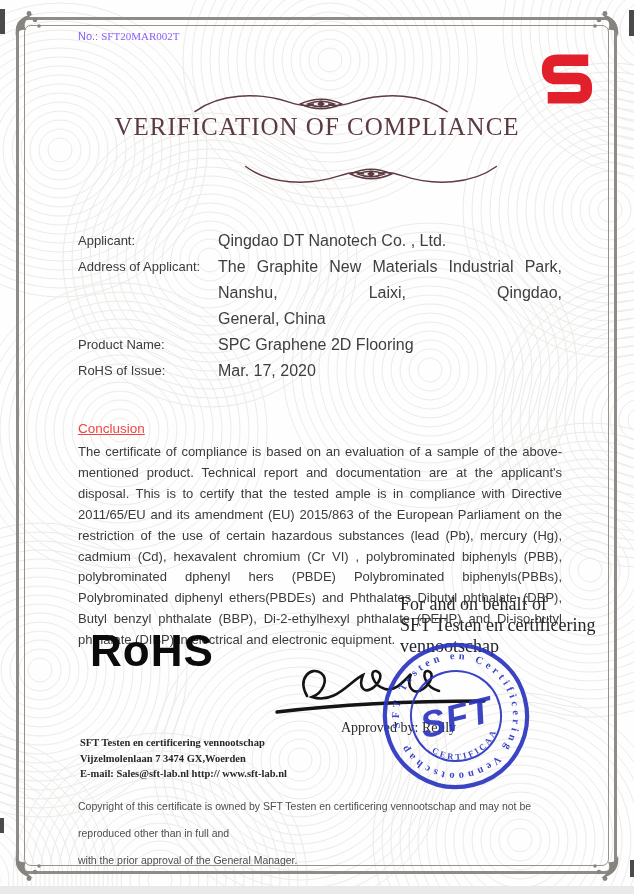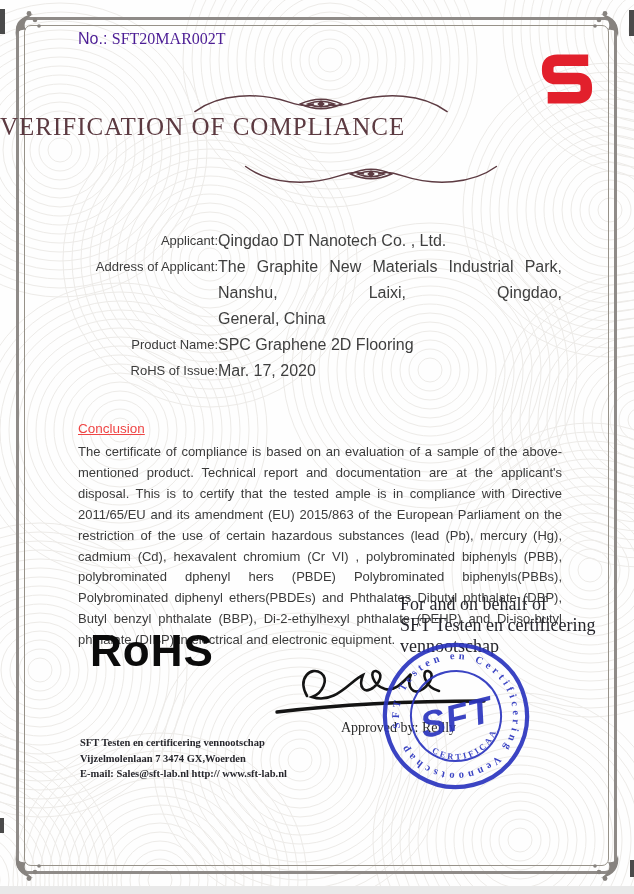--- a/index.html
+++ b/index.html
@@ -19,38 +19,38 @@
   .corner-orn path{fill:#87837f;}
   .corner-orn circle{fill:#87837f;}
   .orn-tl{left:12px;top:10px;}
   .orn-tr{right:12px;top:10px;transform:scaleX(-1);}
   .orn-bl{left:12px;bottom:12px;transform:scaleY(-1);}
   .orn-br{right:12px;bottom:12px;transform:scale(-1,-1);}
   .edge-mark{position:absolute;background:#4a4a4a;z-index:3;}
 
   .content{position:absolute;left:0;top:0;width:100%;height:100%;z-index:4;}
 
-  .cert-no{position:absolute;left:78px;top:30px;font-size:16px;color:#4c1d95;}
+  .cert-no{position:absolute;left:78px;top:30px;font-size:11px;color:#8b5cf6;}
   .cert-no .no-value{font-family:"Liberation Serif",serif;}
 
   .logo{position:absolute;left:540px;top:50px;}
 
   .flourish{position:absolute;}
   .flourish path{stroke:#5d3b42;fill:none;stroke-width:1.6;stroke-linecap:round;}
   .flourish .knot-fill{fill:#5d3b42;stroke:none;}
   .flourish-top{left:186px;top:88px;}
   .flourish-bottom{left:240px;top:158px;transform:scaleY(-1);}
 
-  .doc-title{position:absolute;left:0;top:113px;width:100%;
+  .doc-title{position:absolute;left:0;top:113px;width:100%;text-align:center;
     font-family:"Liberation Serif",serif;font-size:25px;letter-spacing:1px;
     color:#5c3a41;font-weight:500;}
 
   .fields{position:absolute;left:78px;top:228px;width:484px;}
   .field-row{display:flex;}
-  .field-label{width:140px;flex:0 0 140px;font-size:13px;line-height:26px;color:#3b3b3b;text-align:right;}
+  .field-label{width:140px;flex:0 0 140px;font-size:13px;line-height:26px;color:#3b3b3b;}
   .field-value{flex:1;font-size:16px;line-height:26px;color:#3e3e3e;}
   .line-justify{text-align:justify;text-align-last:justify;}
 
   .conclusion{position:absolute;left:78px;top:421px;width:484px;}
   .conclusion-heading{font-size:13.5px;text-decoration:underline;color:#ef4444;margin-bottom:6px;}
   .conclusion-body{font-size:13px;line-height:20.9px;text-align:justify;color:#3b3b3b;}
 
   .rohs{position:absolute;left:90px;top:626px;font-size:44px;font-weight:700;
     color:#0b0b0b;letter-spacing:1px;}
 
@@ -432,17 +432,21 @@
         </text>
       </g>
     </svg>
 
     <div class="issuer">
       <div>SFT Testen en certificering vennootschap</div>
       <div>Vijzelmolenlaan 7 3474 GX,Woerden</div>
       <div>E-mail: Sales@sft-lab.nl http:// www.sft-lab.nl</div>
     </div>
 
+    <div class="copyright">
+      <div>Copyright of this certificate is owned by SFT Testen en certificering vennootschap and may not be reproduced other than in full and</div>
+      <div>with the prior approval of the General Manager.</div>
+    </div>
 
   </div>
 
   <div class="bottom-strip"></div>
 </div>
 
 </body></html>

